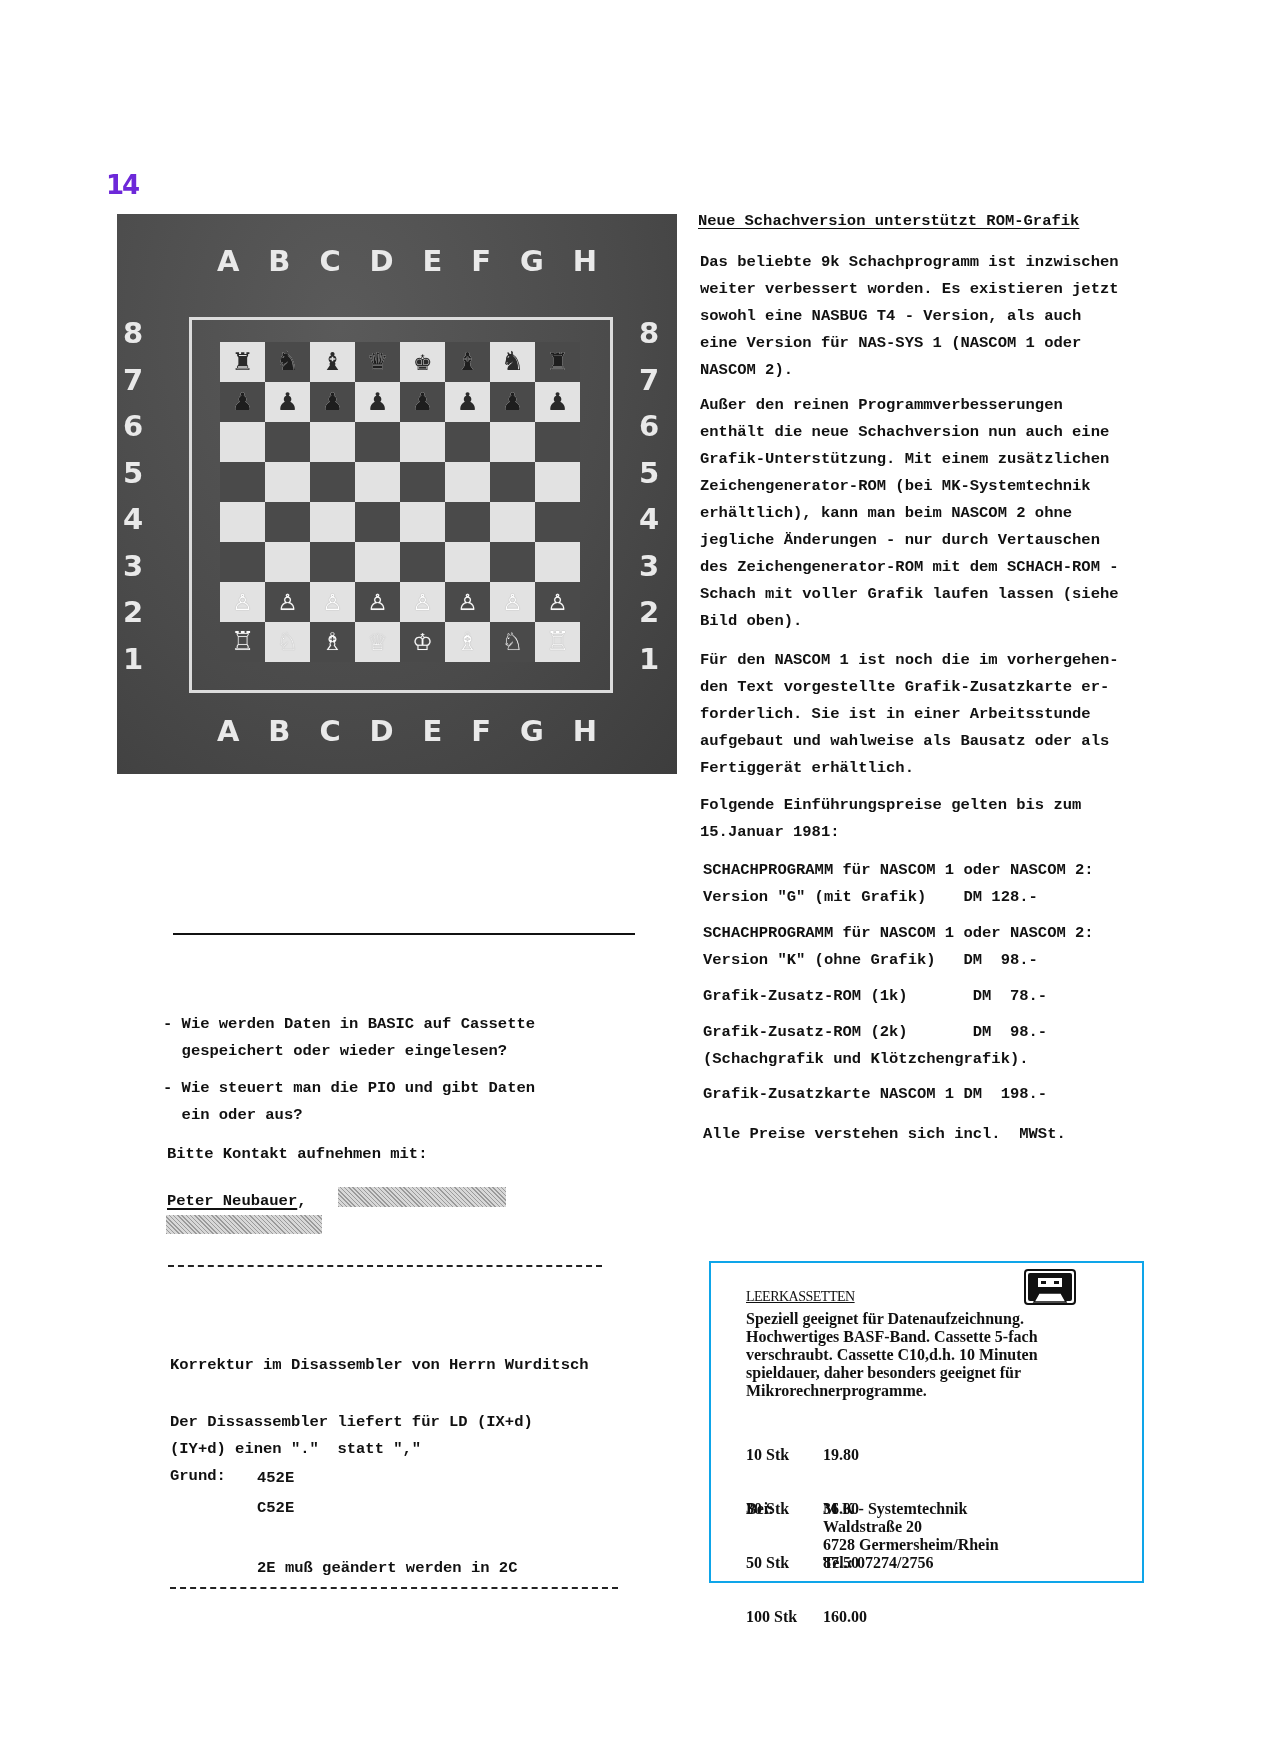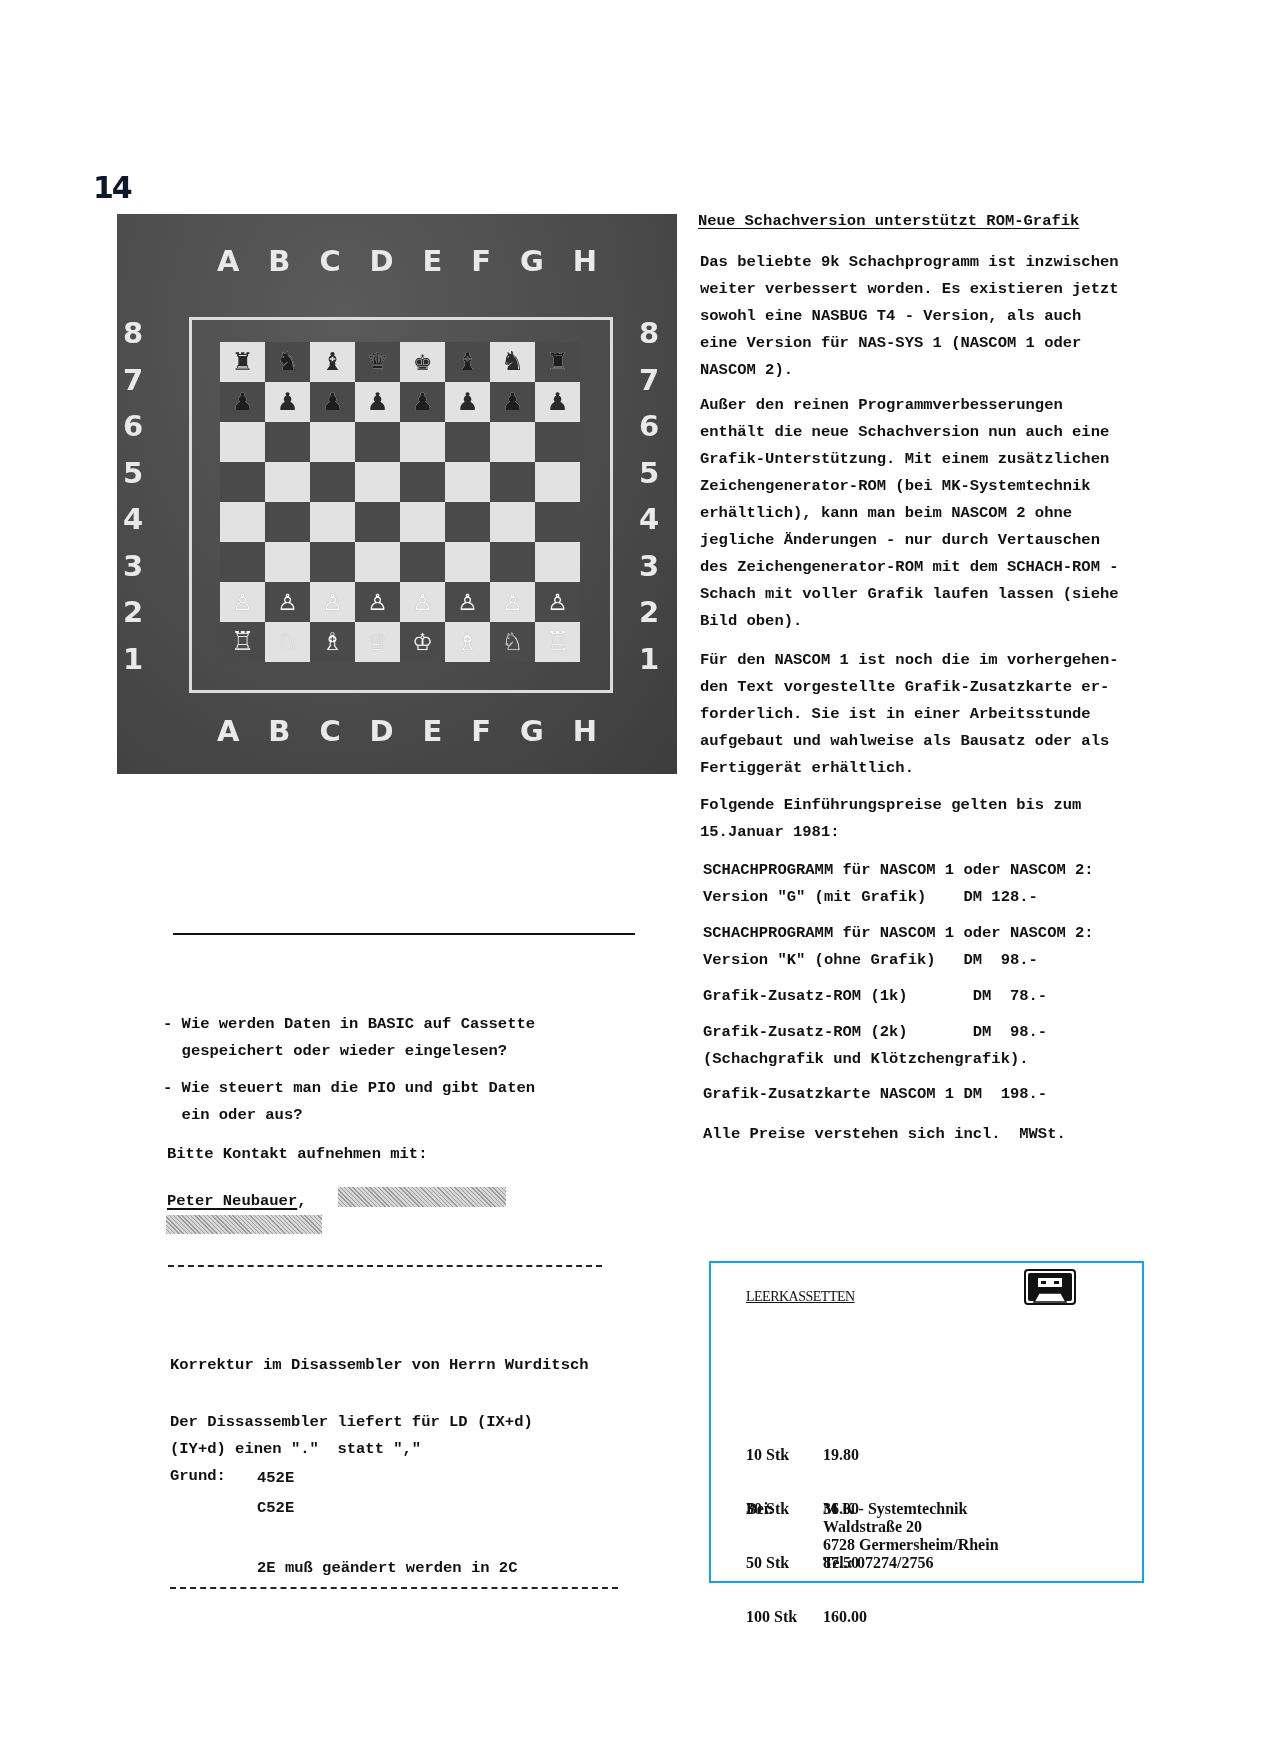--- a/index.html
+++ b/index.html
@@ -1,21 +1,21 @@
 <!DOCTYPE html>
 <html><head>
 <meta charset="utf-8">
 <style>
   html, body { margin:0; padding:0; }
   body {
     width:1276px; height:1752px; background:#ffffff; position:relative; overflow:hidden;
     font-family:"Liberation Mono","DejaVu Sans Mono",monospace; color:#111;
   }
   .abs { position:absolute; }
-  .page-num { left:93px; top:170px; font-family:"DejaVu Sans",sans-serif; font-weight:bold; font-size:30px; letter-spacing:-2px; color:#0f172a; }
+  .page-num { left:106px; top:170px; font-family:"DejaVu Sans",sans-serif; font-weight:bold; font-size:26px; letter-spacing:-2px; color:#6d28d9; }
   .mono { font-family:"Liberation Mono","DejaVu Sans Mono",monospace; font-weight:bold; font-size:15.5px; line-height:27px; white-space:pre; color:#111; }
   .ul { text-decoration:underline; text-decoration-thickness:2px; text-underline-offset:3px; }
 
   
   .photo { left:117px; top:214px; width:560px; height:560px; background:#4e4e4e;
     background-image: radial-gradient(ellipse at 40% 20%, #5a5a5a 0%, #4a4a4a 60%, #3d3d3d 100%); }
   .photo .coord { position:absolute; color:#e9e9e9; font-family:"DejaVu Sans",sans-serif; font-size:29px; font-weight:bold; letter-spacing:0; }
   .files-top { left:100px; top:30px; width:380px; display:flex; justify-content:space-between; }
   .files-bot { left:100px; top:500px; width:380px; display:flex; justify-content:space-between; }
   .ranks-l { left:6px; top:102px; height:360px; display:flex; flex-direction:column; justify-content:space-between; }
@@ -277,20 +277,25 @@
 <div class="abs ad">
   <div class="abs ad-title" style="left:35px; top:26px;">LEERKASSETTEN</div>
   <svg class="cassette-icon" viewBox="0 0 52 36">
     <rect x="1" y="1" width="50" height="34" rx="3" fill="#fff" stroke="#111" stroke-width="2"></rect>
     <rect x="4" y="4" width="44" height="28" rx="2" fill="#111"></rect>
     <rect x="14" y="9" width="24" height="9" fill="#fff"></rect>
     <rect x="17" y="12" width="5" height="3" fill="#111"></rect>
     <rect x="30" y="12" width="5" height="3" fill="#111"></rect>
     <path d="M10 33 L15 24 L37 24 L42 33 Z" fill="#fff" stroke="#111" stroke-width="1.5"></path>
   </svg>
+  <div class="abs ad-text" style="left:35px; top:47px;">Speziell geeignet für Datenaufzeichnung.
+Hochwertiges BASF-Band. Cassette 5-fach
+verschraubt. Cassette C10,d.h. 10 Minuten
+spieldauer, daher besonders geeignet für
+Mikrorechnerprogramme.</div>
   <div class="abs ad-text" style="left:35px; top:147px; width:80px;">
     <div>10 Stk</div>
     <div>30 Stk</div>
     <div>50 Stk</div>
     <div>100 Stk</div>
   </div>
   <div class="abs ad-text" style="left:112px; top:147px;">
     <div>19.80</div>
     <div>36.00</div>
     <div>87.50</div>

